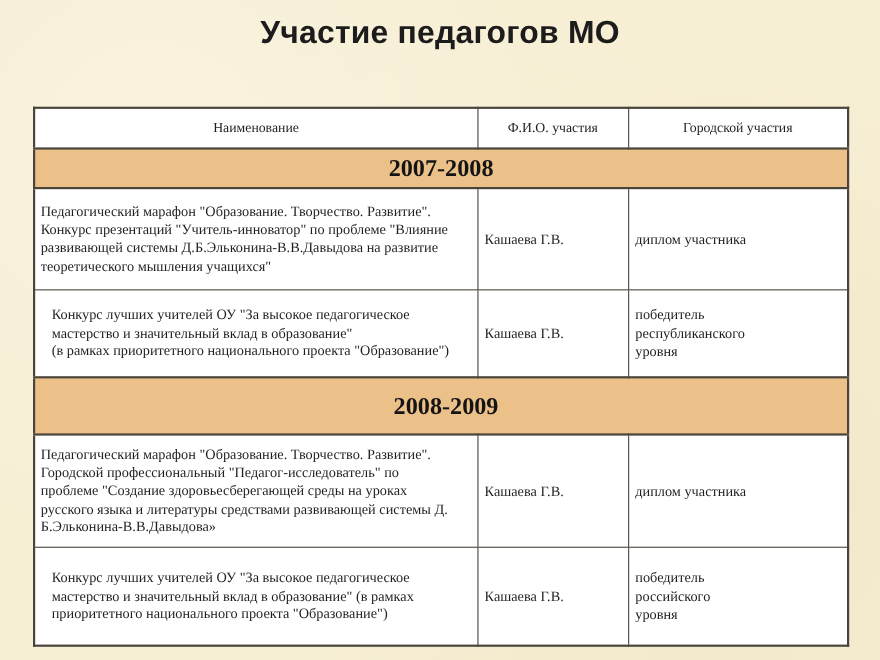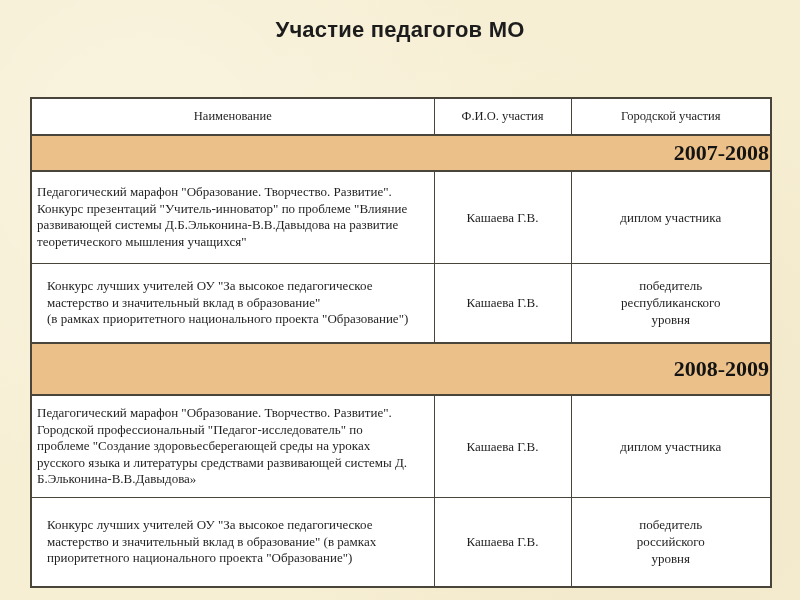--- a/index.html
+++ b/index.html
@@ -16,21 +16,21 @@
       radial-gradient(circle at 18% 25%, rgba(255,255,255,0.28), transparent 45%),
       radial-gradient(circle at 82% 75%, rgba(216,196,152,0.20), transparent 50%),
       radial-gradient(circle at 55% 50%, rgba(255,252,240,0.15), transparent 60%);
     font-family: "Liberation Serif", serif;
   }
   .title {
     padding-top: 16px;
     text-align: center;
     font-family: "Liberation Sans", sans-serif;
     font-weight: bold;
-    font-size: 22px;
+    font-size: 29px;
     line-height: 28px;
     color: #1c1c1c;
     letter-spacing: 0.2px;
   }
   table.participation {
     position: absolute;
     left: 30px;
     top: 97px;
     width: 740px;
     border-collapse: collapse;
@@ -48,21 +48,21 @@
   }
   th {
     height: 33px;
     font-weight: normal;
     text-align: center;
     font-size: 12.5px;
     background: #ffffff;
   }
   tr.band td {
     background: #ecc189;
-    text-align: right;
+    text-align: center;
     vertical-align: middle;
     font-weight: bold;
     font-size: 22px;
     color: #141414;
     border-top: 2px solid #4a453b;
     border-bottom: 2px solid #4a453b;
   }
   tr.band-1 td { height: 32px; }
   tr.band-2 td { height: 48px; padding-left: 10px; }
   tr.row-1 { height: 92px; }
@@ -73,21 +73,20 @@
     text-align: left;
     vertical-align: middle;
     padding: 4px 10px 4px 5px;
     white-space: pre-line;
     line-height: 16.5px;
   }
   td.name-cell.indent {
     padding-left: 15px;
   }
   td.center-cell {
-    text-align: center;
     vertical-align: middle;
     white-space: pre-line;
     line-height: 17px;
     padding: 2px 6px;
   }
 </style>
 </head>
 <body>
 
 <div class="title">

